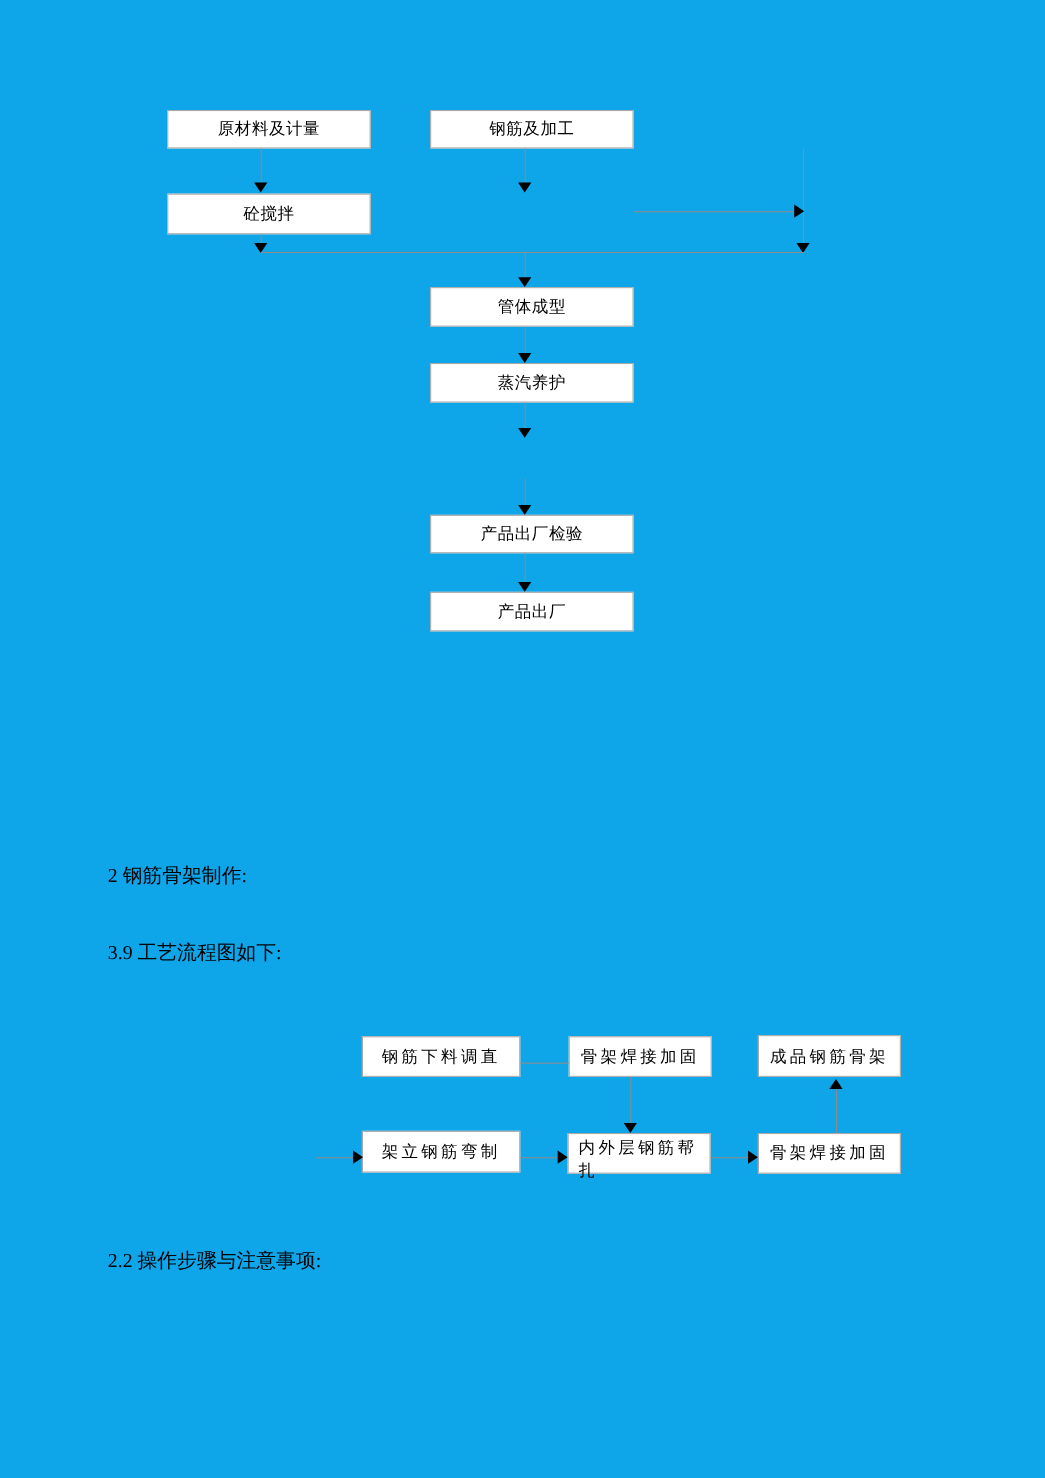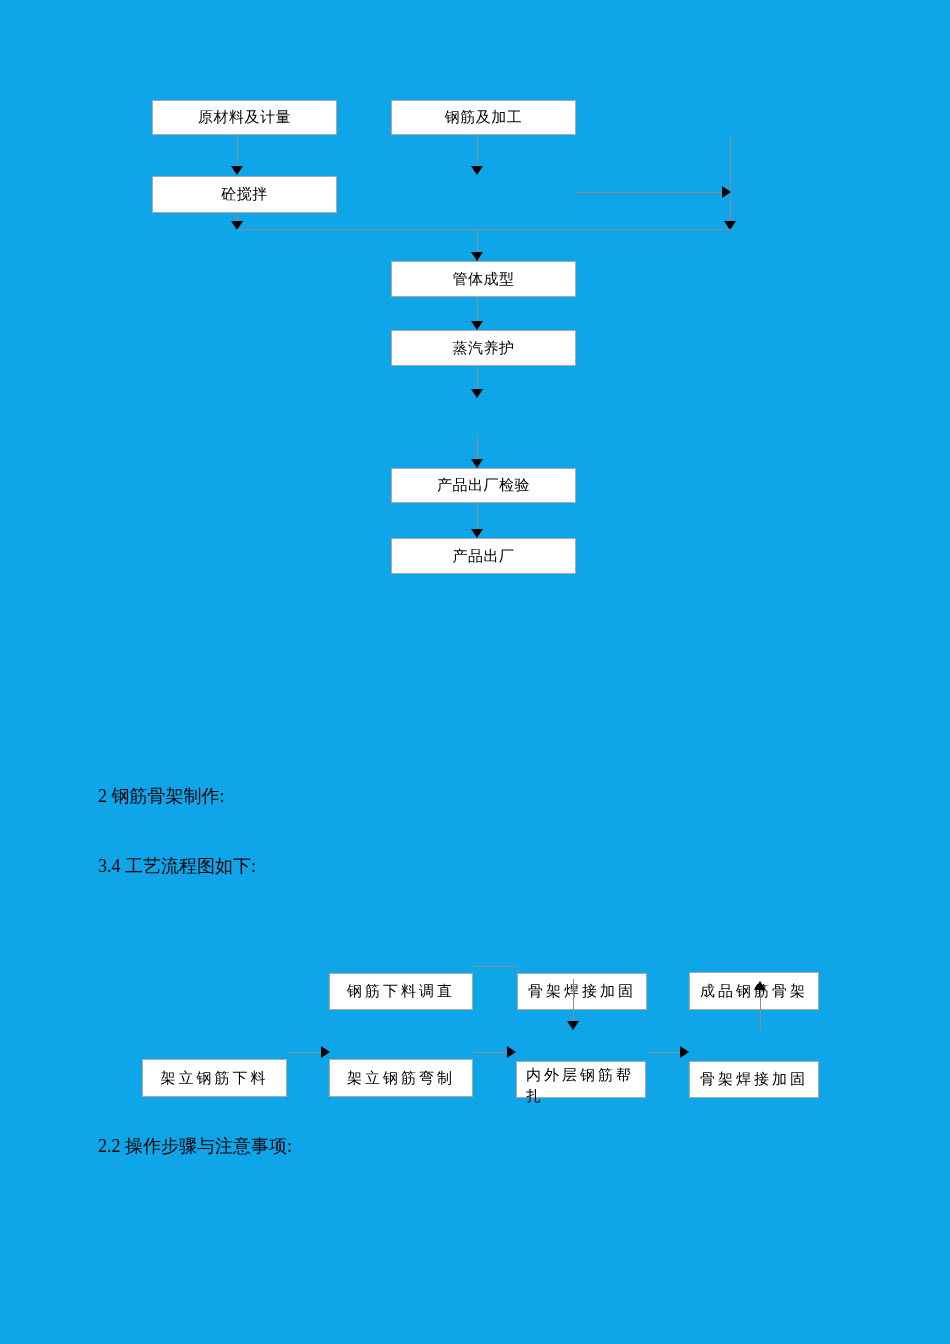--- a/index.html
+++ b/index.html
@@ -8,21 +8,21 @@
     margin:0 auto;overflow:hidden;
     font-family:"Liberation Serif","DejaVu Serif",serif;color:#000;
   }
   
   .node{
     position:absolute;box-sizing:border-box;border:1px solid #a9a9a9;background:#fff;
     display:flex;align-items:center;justify-content:center;
     white-space:nowrap;color:#000;
   }
   .f1{font-family:"Liberation Sans","DejaVu Sans",sans-serif;font-size:15px;letter-spacing:0.5px;}
-  .f2{font-family:"Liberation Serif","DejaVu Serif",serif;font-size:15px;letter-spacing:3px;margin-top:31px;}
+  .f2{font-family:"Liberation Serif","DejaVu Serif",serif;font-size:15px;letter-spacing:3px;}
   .n-e3{display:block;text-align:left;padding:3px 0 0 9px;line-height:21px;
         white-space:normal;overflow:visible;}
   
   .vl{position:absolute;width:1px;background:#8c8c8c;}
   .hl{position:absolute;height:1px;background:#8c8c8c;}
   
   .arr-d{position:absolute;width:0;height:0;
     border-left:6px solid transparent;border-right:6px solid transparent;
     border-top:9px solid #000;}
   .arr-u{position:absolute;width:0;height:0;
@@ -64,27 +64,26 @@
   <div class="vl" style="left:477px;top:297px;height:24px"></div>
   <div class="arr-d" style="left:471px;top:321px"></div>
   <div class="vl" style="left:477px;top:366px;height:23px"></div>
   <div class="arr-d" style="left:471px;top:389px"></div>
   <div class="vl" style="left:477px;top:435px;height:24px"></div>
   <div class="arr-d" style="left:471px;top:459px"></div>
   <div class="vl" style="left:477px;top:503px;height:26px"></div>
   <div class="arr-d" style="left:471px;top:529px"></div>
 
   <div class="tline" style="top:784px">2 钢筋骨架制作:</div>
-  <div class="tline" style="top:854px">3.4 工艺流程图如下:</div>
+  <div class="tline" style="top:854px">3.9 工艺流程图如下:</div>
   <div class="tline" style="top:1134px">2.2 操作步骤与注意事项:</div>
 
   <div class="node f2" style="left:329px;top:942px;width:144px;height:37px">钢筋下料调直</div>
   <div class="node f2" style="left:517px;top:942px;width:130px;height:37px">骨架焊接加固</div>
   <div class="node f2" style="left:689px;top:941px;width:130px;height:38px">成品钢筋骨架</div>
-  <div class="node f2" style="left:142px;top:1028px;width:145px;height:38px">架立钢筋下料</div>
   <div class="node f2" style="left:329px;top:1028px;width:144px;height:38px">架立钢筋弯制</div>
   <div class="node f2 n-e3" style="left:516px;top:1030px;width:130px;height:37px">内外层钢筋帮扎</div>
   <div class="node f2" style="left:689px;top:1030px;width:130px;height:37px">骨架焊接加固</div>
 
   <div class="hl" style="left:473px;top:966px;width:44px"></div>
   <div class="vl" style="left:573px;top:979px;height:42px"></div>
   <div class="arr-d" style="left:567px;top:1021px"></div>
   <div class="hl" style="left:287px;top:1052px;width:34px"></div>
   <div class="arr-r" style="left:321px;top:1046px"></div>
   <div class="hl" style="left:473px;top:1052px;width:34px"></div>

